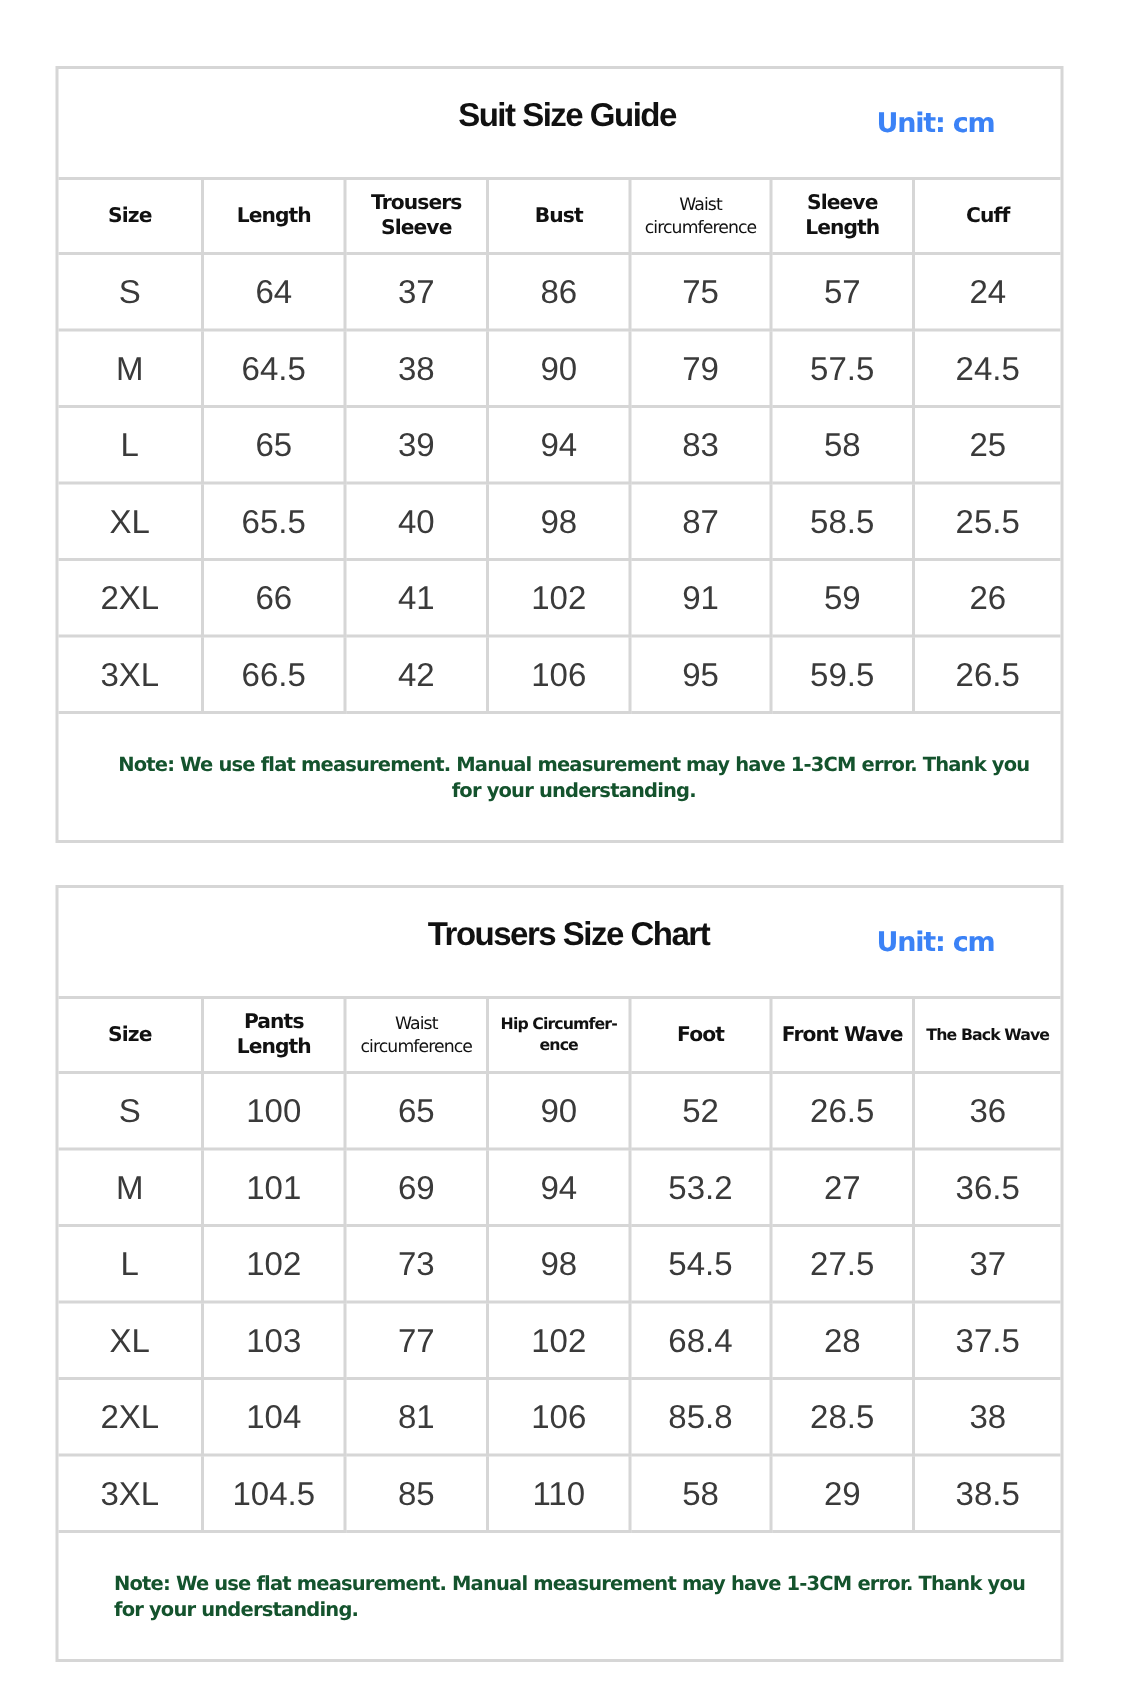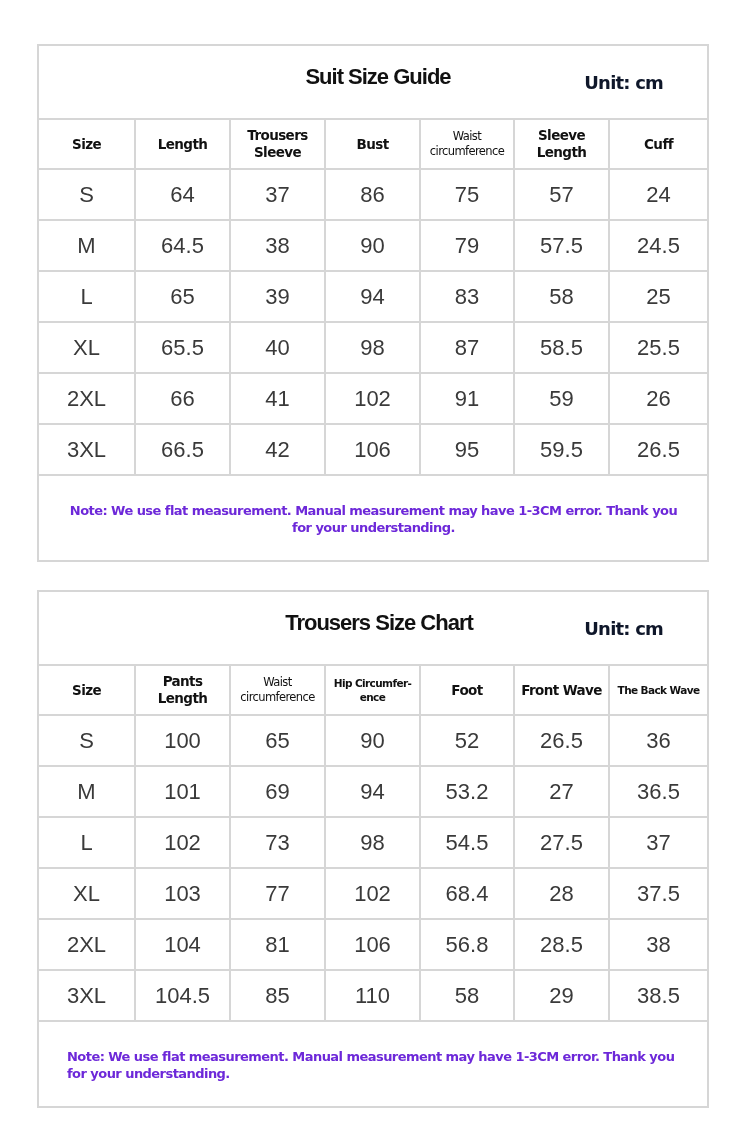--- a/index.html
+++ b/index.html
@@ -46,21 +46,21 @@
   }
   #suit-chart .title { left: 0; width: 670px; }
   .unit {
     position: absolute;
     top: 26px;
     right: 44px;
     font-family: "DejaVu Sans", sans-serif;
     font-weight: bold;
     font-size: 18px;
     letter-spacing: -0.8px;
-    color: #0f172a;
+    color: #3b82f6;
   }
 
   table.grid {
     border-collapse: collapse;
     width: 668px;
     table-layout: fixed;
   }
   table.grid td, table.grid th {
     border: 2px solid #d6d6d6;
     text-align: center;
@@ -92,31 +92,31 @@
   }
   table.grid td {
     height: 49px;
     font-family: "Liberation Sans", sans-serif;
     font-size: 22px;
     color: #3a3a3a;
   }
 
   .note {
     position: absolute;
-    left: 8px;
+    left: 17px;
     bottom: 0;
     width: 653px;
     height: 78px;
     box-sizing: border-box;
     font-family: "DejaVu Sans", sans-serif;
     font-weight: bold;
     font-size: 13px;
     letter-spacing: -0.55px;
     line-height: 17px;
-    color: #6d28d9;
+    color: #14532d;
   }
   #suit-chart .note { text-align: center; padding: 20px 14px 0 14px; }
   #trousers-chart .note { text-align: left; padding: 20px 16px 0 20px; }
 </style>
 </head>
 <body>
 
 <div id="suit-chart" class="chart">
   <div class="title-row">
     <div class="title">Suit Size Guide</div>
@@ -264,21 +264,21 @@
         <td>102</td>
         <td>68.4</td>
         <td>28</td>
         <td>37.5</td>
       </tr>
       <tr>
         <td>2XL</td>
         <td>104</td>
         <td>81</td>
         <td>106</td>
-        <td>56.8</td>
+        <td>85.8</td>
         <td>28.5</td>
         <td>38</td>
       </tr>
       <tr>
         <td>3XL</td>
         <td>104.5</td>
         <td>85</td>
         <td>110</td>
         <td>58</td>
         <td>29</td>

